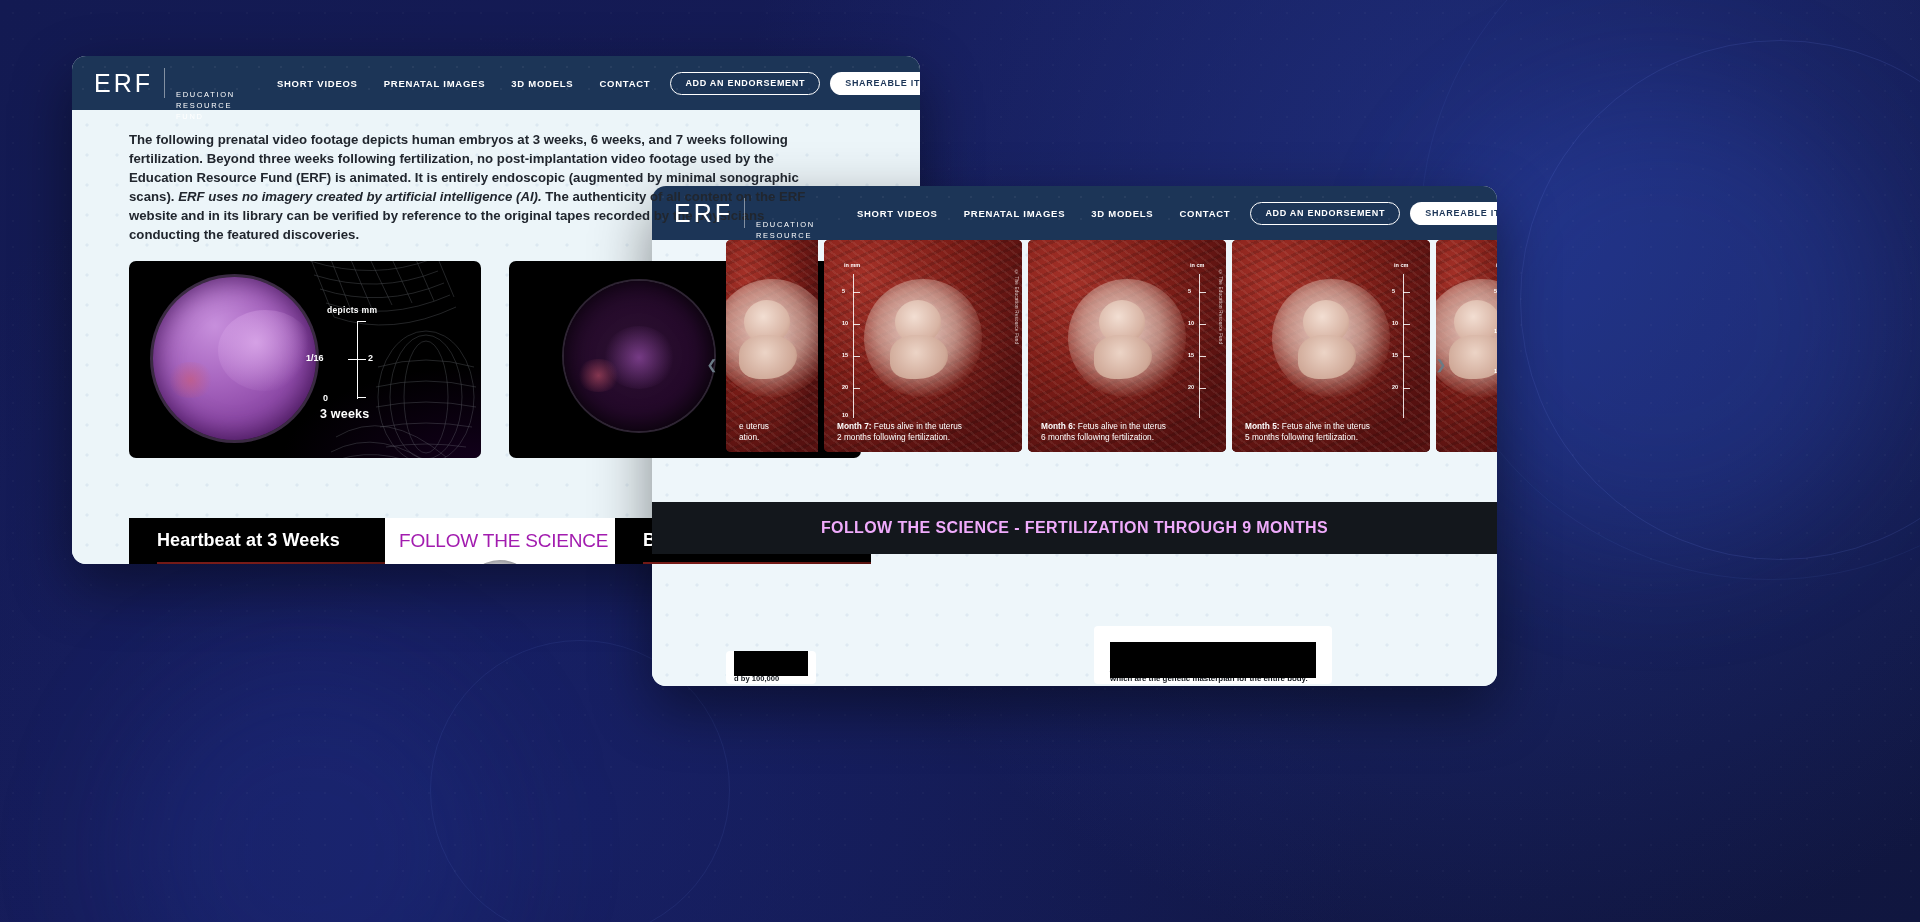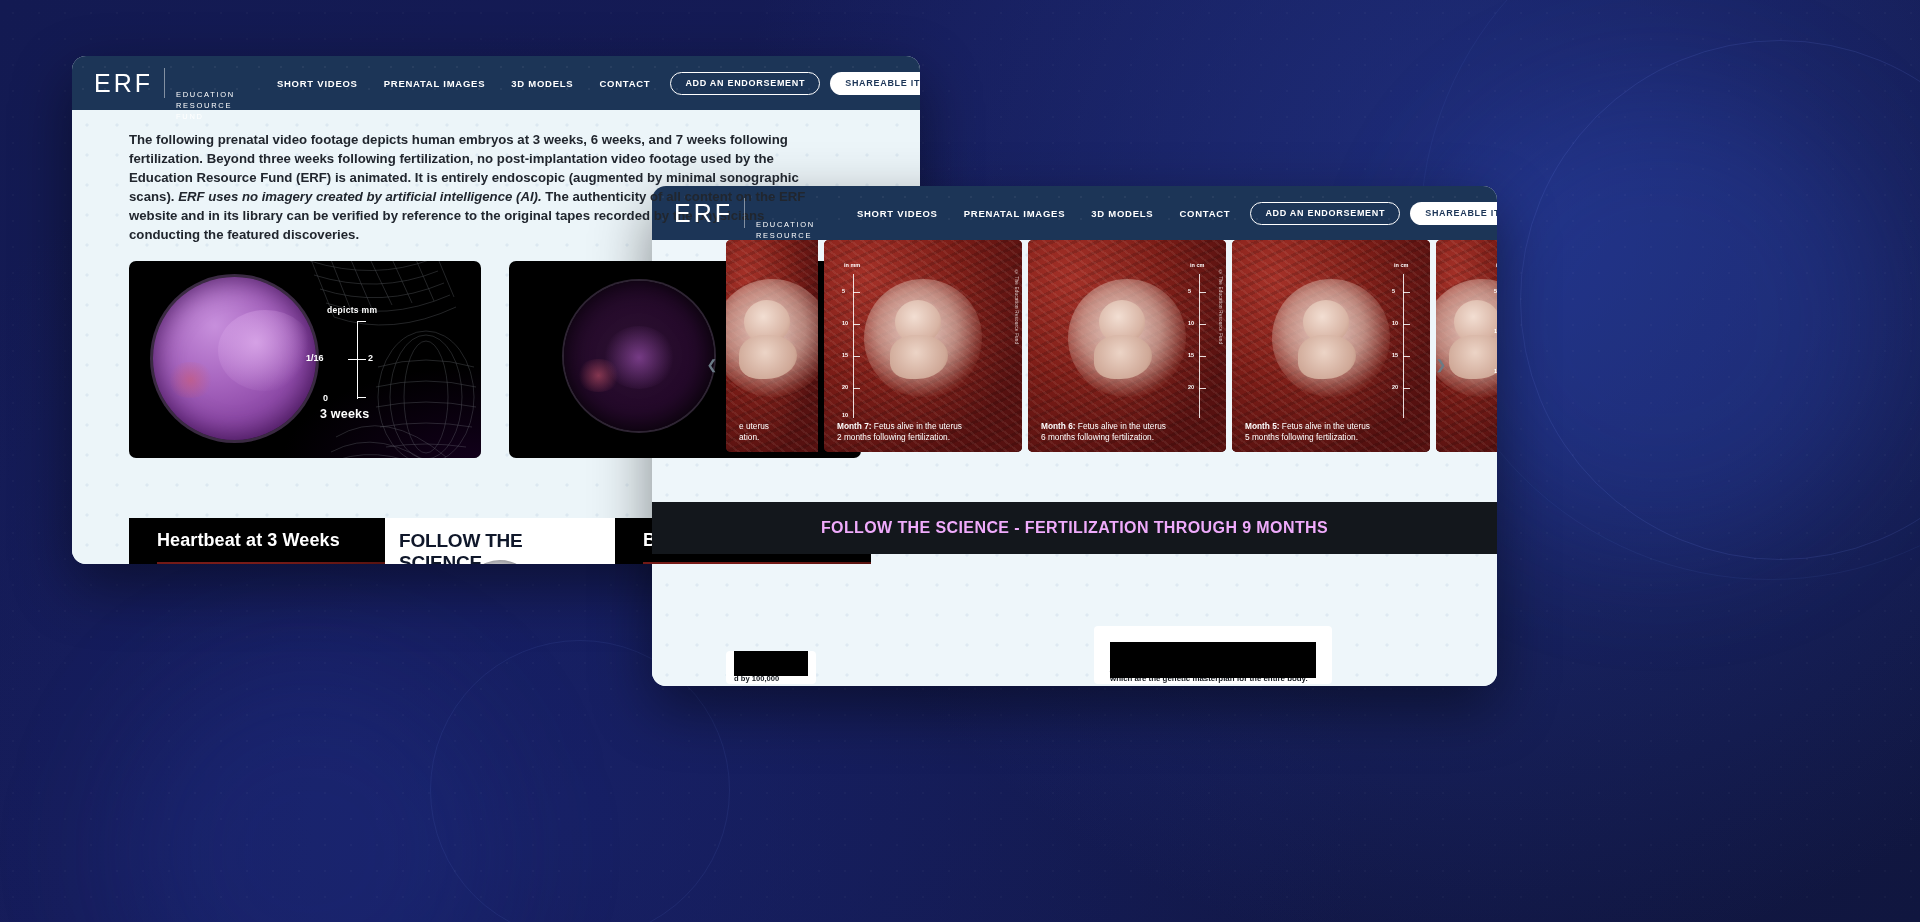--- a/index.html
+++ b/index.html
@@ -211,21 +211,21 @@
   .lower-card {
     width: 256px; height: 120px; background: #000;
     position: relative; overflow: hidden; flex: 0 0 auto;
     cursor: pointer;
   }
   .lower-card.white { background: #fff; width: 230px; }
   .lc-title {
     color: #fff; font-size: 18px; font-weight: 700;
     padding: 12px 0 0 28px; letter-spacing: .1px; white-space: nowrap;
   }
-  .lc-title-red { color: #0f172a; font-size: 19px; font-weight: 700; padding: 12px 5px 0 14px; letter-spacing:-.2px;}
+  .lc-title-red { color: #a21caf; font-size: 19px; font-weight: 400; padding: 12px 5px 0 14px; letter-spacing:-.2px;}
   .lc-img {
     position:absolute; left: 28px; right: 0; top: 44px; bottom: 0;
     background:
       radial-gradient(ellipse at 30% 40%, #9e2e26 0%, #7a1c18 45%, #4a0f0c 100%);
   }
   .lc-img::after{
     content:""; position:absolute; left: 32%; top: 20%; width: 36%; height: 46%;
     border-radius: 50%;
     background: radial-gradient(circle, rgba(225,200,195,.6), rgba(180,120,110,0) 70%);
   }

